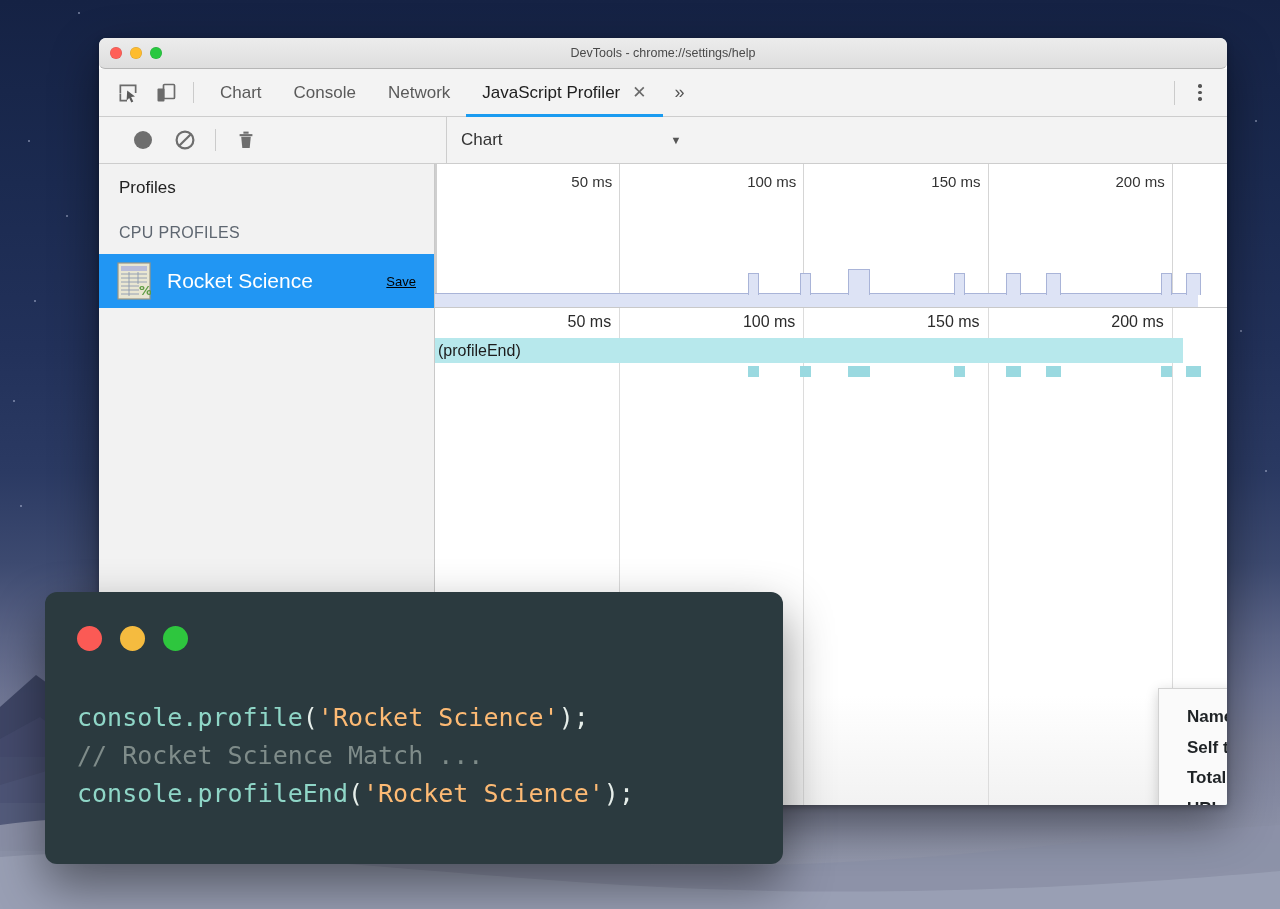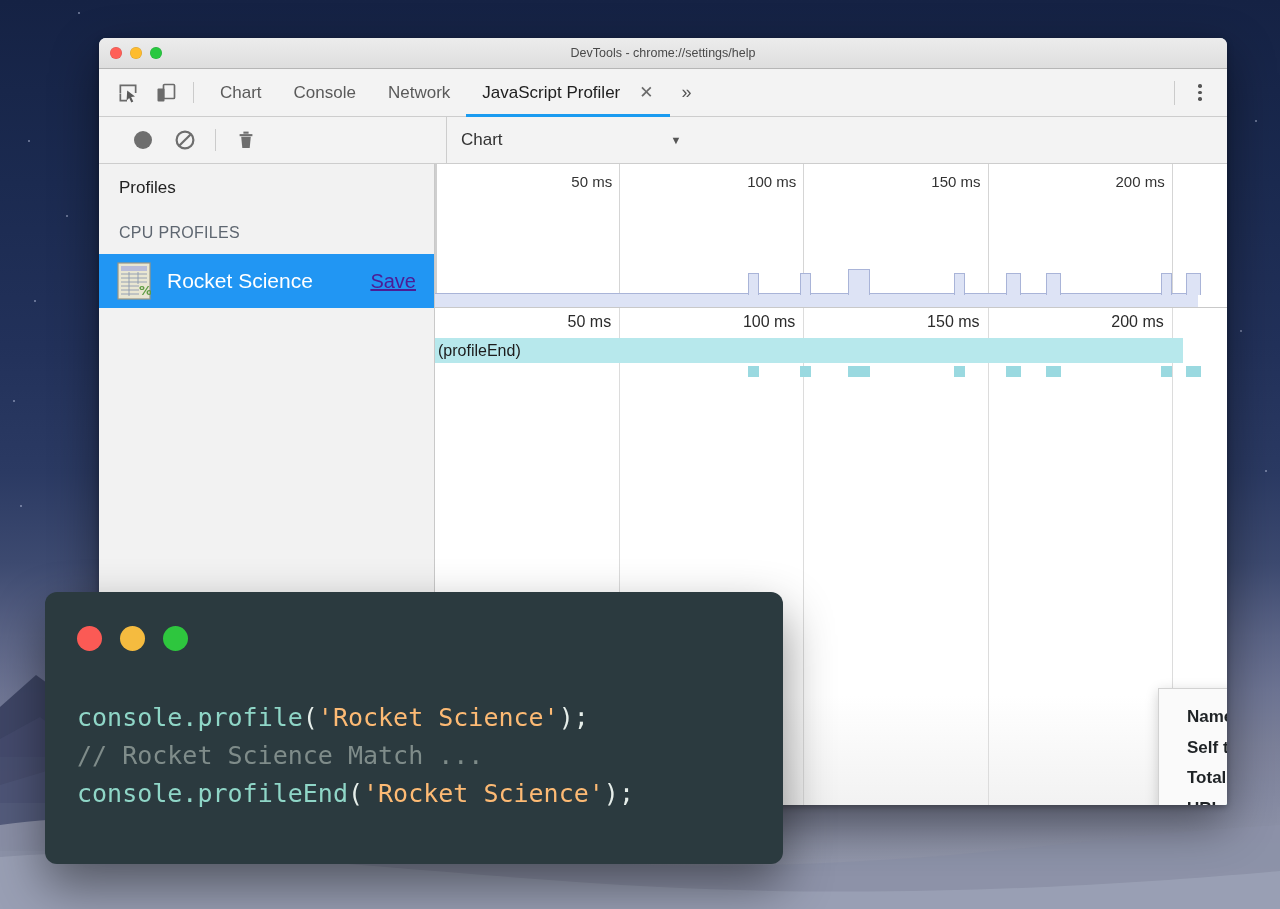--- a/index.html
+++ b/index.html
@@ -65,20 +65,21 @@
 
   
   #titlebar {
     height: 30px;
     flex: 0 0 30px;
     background: linear-gradient(180deg, #ececec 0%, #dedede 100%);
     border-bottom: 1px solid #b6b6b6;
     position: relative;
     display: flex;
     align-items: center;
+    border-radius: 6px;
   }
   .traffic {
     display: flex;
     gap: 8px;
     padding-left: 11px;
   }
   .tl-dot {
     width: 12px; height: 12px; border-radius: 50%;
     box-shadow: inset 0 0 0 .5px rgba(0,0,0,.14);
   }
@@ -131,21 +132,20 @@
     padding: 0 16px;
     font-size: 17px;
     color: #5a5a5a;
     cursor: pointer;
     position: relative;
     white-space: nowrap;
   }
   .tab.active {
     color: #202020;
     font-weight: 400;
-    gap: 7px;
   }
   .tab.active::after {
     content: "";
     position: absolute;
     left: 0; right: 0; bottom: -1px;
     height: 3px;
     background: var(--accent, #1a9bf0);
   }
   .tab-close {
     margin-left: 12px;
@@ -260,22 +260,22 @@
     flex: 0 0 34px;
     position: relative;
   }
   .profile-name {
     font-size: 21px;
     color: #fff;
     margin-left: 16px;
   }
   .save-link {
     margin-left: auto;
-    font-size: 20px;
-    color: #4c1d95;
+    font-size: 13px;
+    color: #000000;
     text-decoration: underline;
     cursor: pointer;
   }
 
   
   #main-panel {
     flex: 1;
     background: #14b8a6;
     position: relative;
     min-width: 0;

